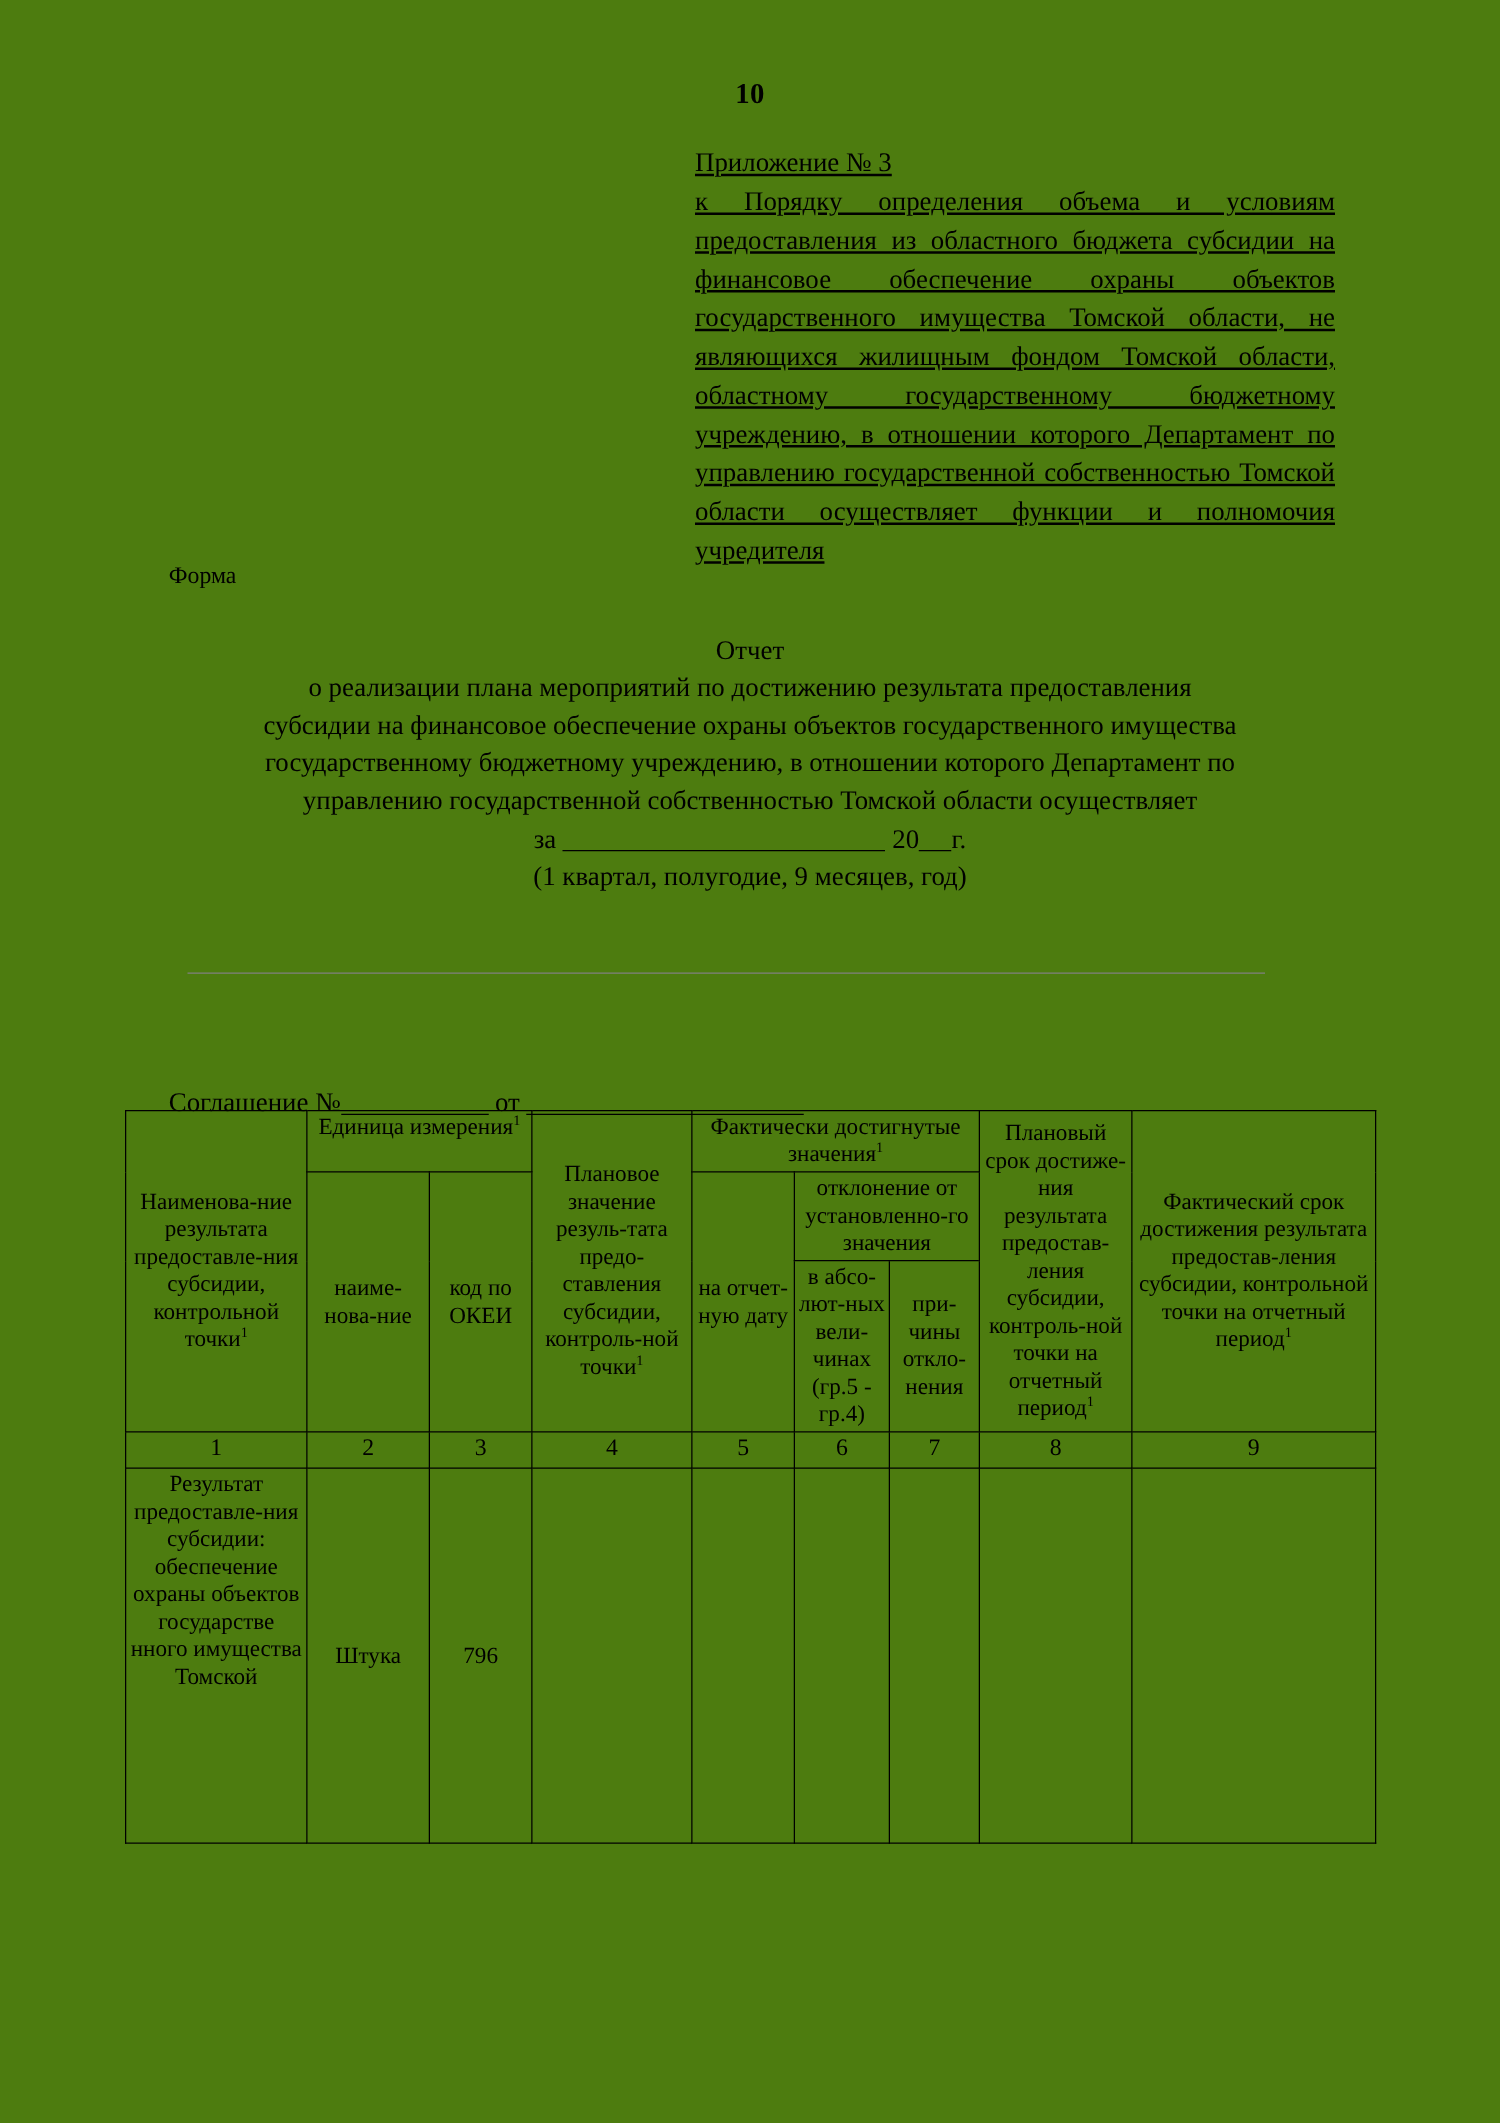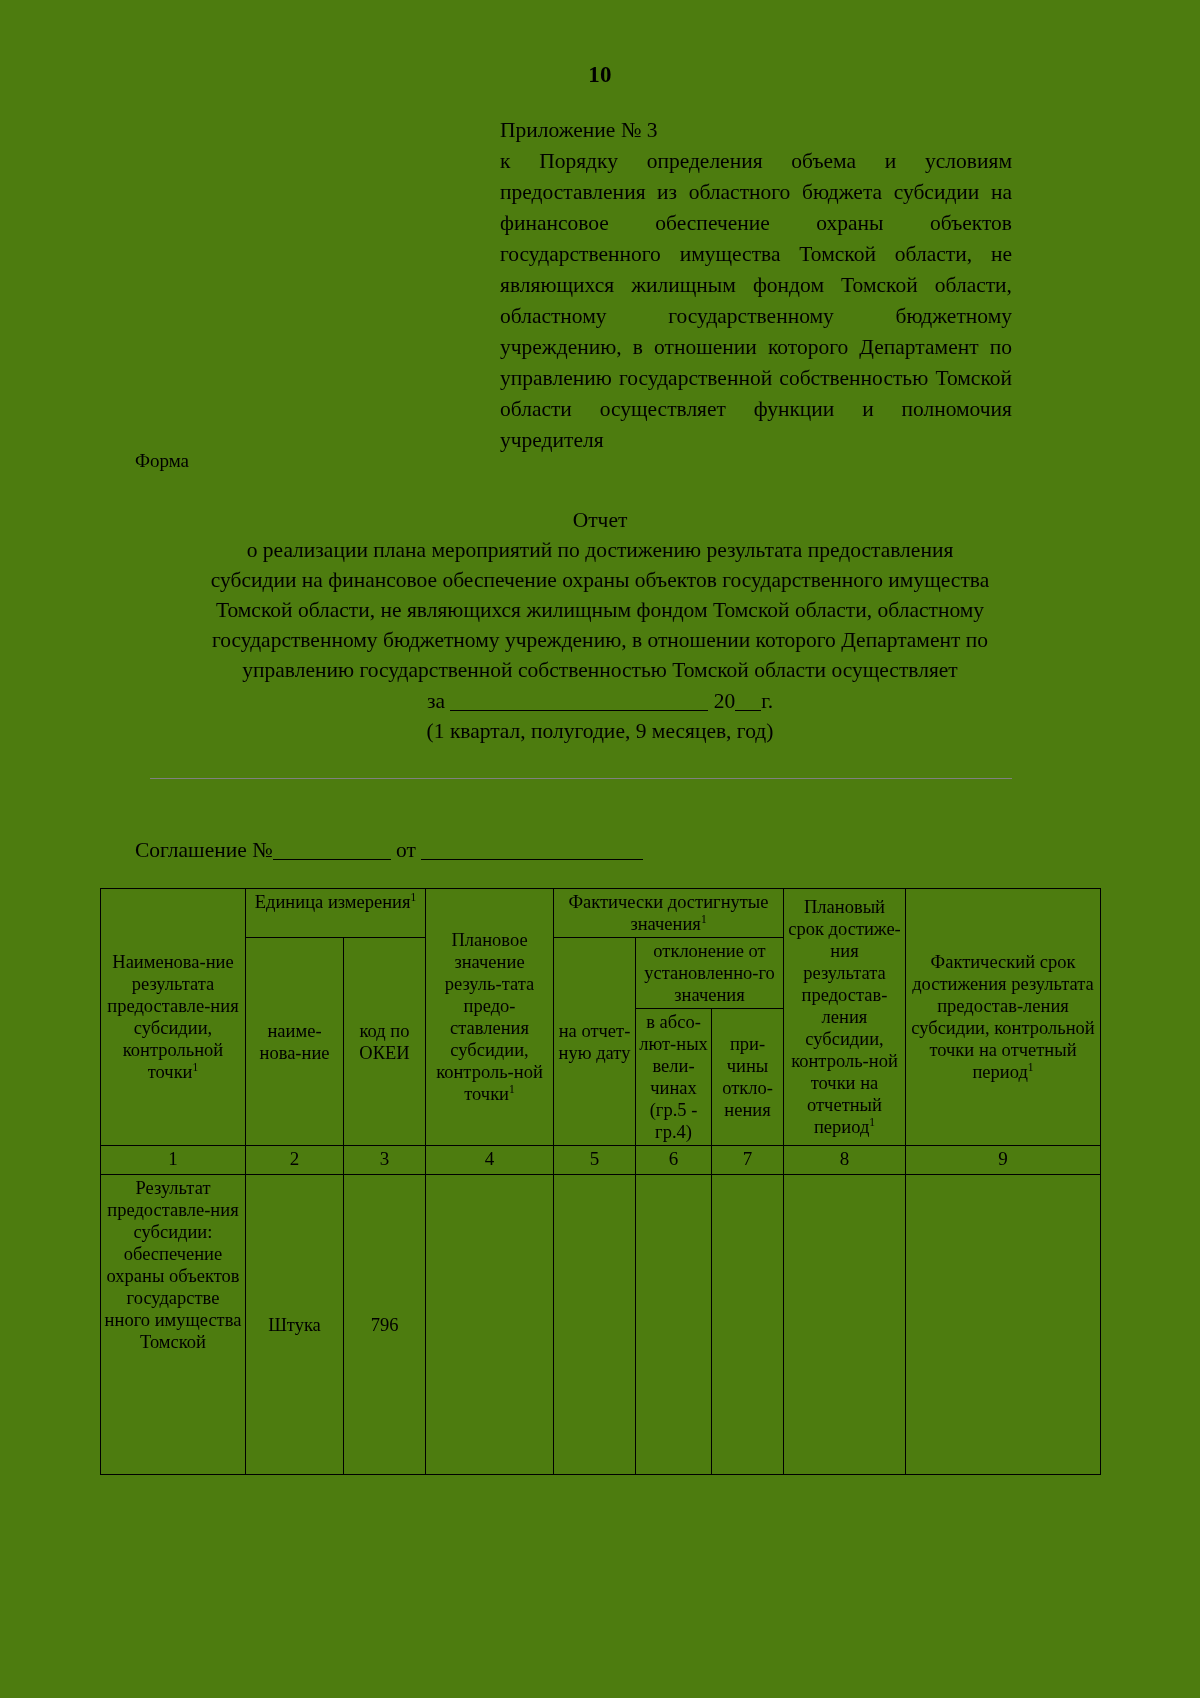--- a/index.html
+++ b/index.html
@@ -30,24 +30,25 @@
     text-align: center;
     font-size: 23px;
     font-weight: bold;
     letter-spacing: 0.3px;
   }
 
   
   .appendix-block {
     position: absolute;
     top: 115px;
-    left: 500px;
+    left: 556px;
     width: 512px;
     font-size: 21.5px;
     line-height: 31px;
+    text-decoration: underline;
   }
   .appendix-title {
     text-align: left;
   }
   .appendix-body {
     text-align: justify;
     text-align-last: left;
   }
 
   
@@ -103,21 +104,21 @@
     top: 786px;
     left: 100px;
     width: 1000px;
     text-align: center;
     font-size: 21.5px;
   }
 
   
   .agreement {
     position: absolute;
-    top: 838px;
+    top: 870px;
     left: 135px;
     font-size: 21.5px;
     white-space: pre;
   }
   .ul-agr-1 {
     display: inline-block;
     width: 118px;
     border-bottom: 1.5px solid #000;
     height: 18px;
     vertical-align: -3px;
@@ -178,21 +179,20 @@
     <div class="appendix-title">Приложение № 3</div>
     <div class="appendix-body">к Порядку определения объема и условиям предоставления из областного бюджета субсидии на финансовое обеспечение охраны объектов государственного имущества Томской области, не являющихся жилищным фондом Томской области, областному государственному бюджетному учреждению, в отношении которого Департамент по управлению государственной собственностью Томской области осуществляет функции и полномочия учредителя</div>
   </div>
 
   <div class="form-word">Форма</div>
 
   <div class="report-head">
     <span class="line">Отчет</span>
     <span class="line">о реализации плана мероприятий по достижению результата предоставления</span>
     <span class="line">субсидии на  финансовое обеспечение охраны объектов государственного имущества</span>
-    <span class="line">Томской области, не являющихся жилищным фондом Томской области, областному</span>
     <span class="line">государственному бюджетному учреждению, в отношении которого Департамент по</span>
     <span class="line">управлению государственной собственностью Томской области осуществляет</span>
     <span class="za-line"><span>за </span><span class="ul-long"></span><span> 20</span><span class="ul-short"></span><span>г.</span></span>
     <span class="line">(1 квартал, полугодие, 9 месяцев, год)</span>
   </div>
 
   <div class="inst-rule"></div>
 
   <div class="agreement"><span>Соглашение №</span><span class="ul-agr-1"></span><span> от </span><span class="ul-agr-2"></span></div>
 

